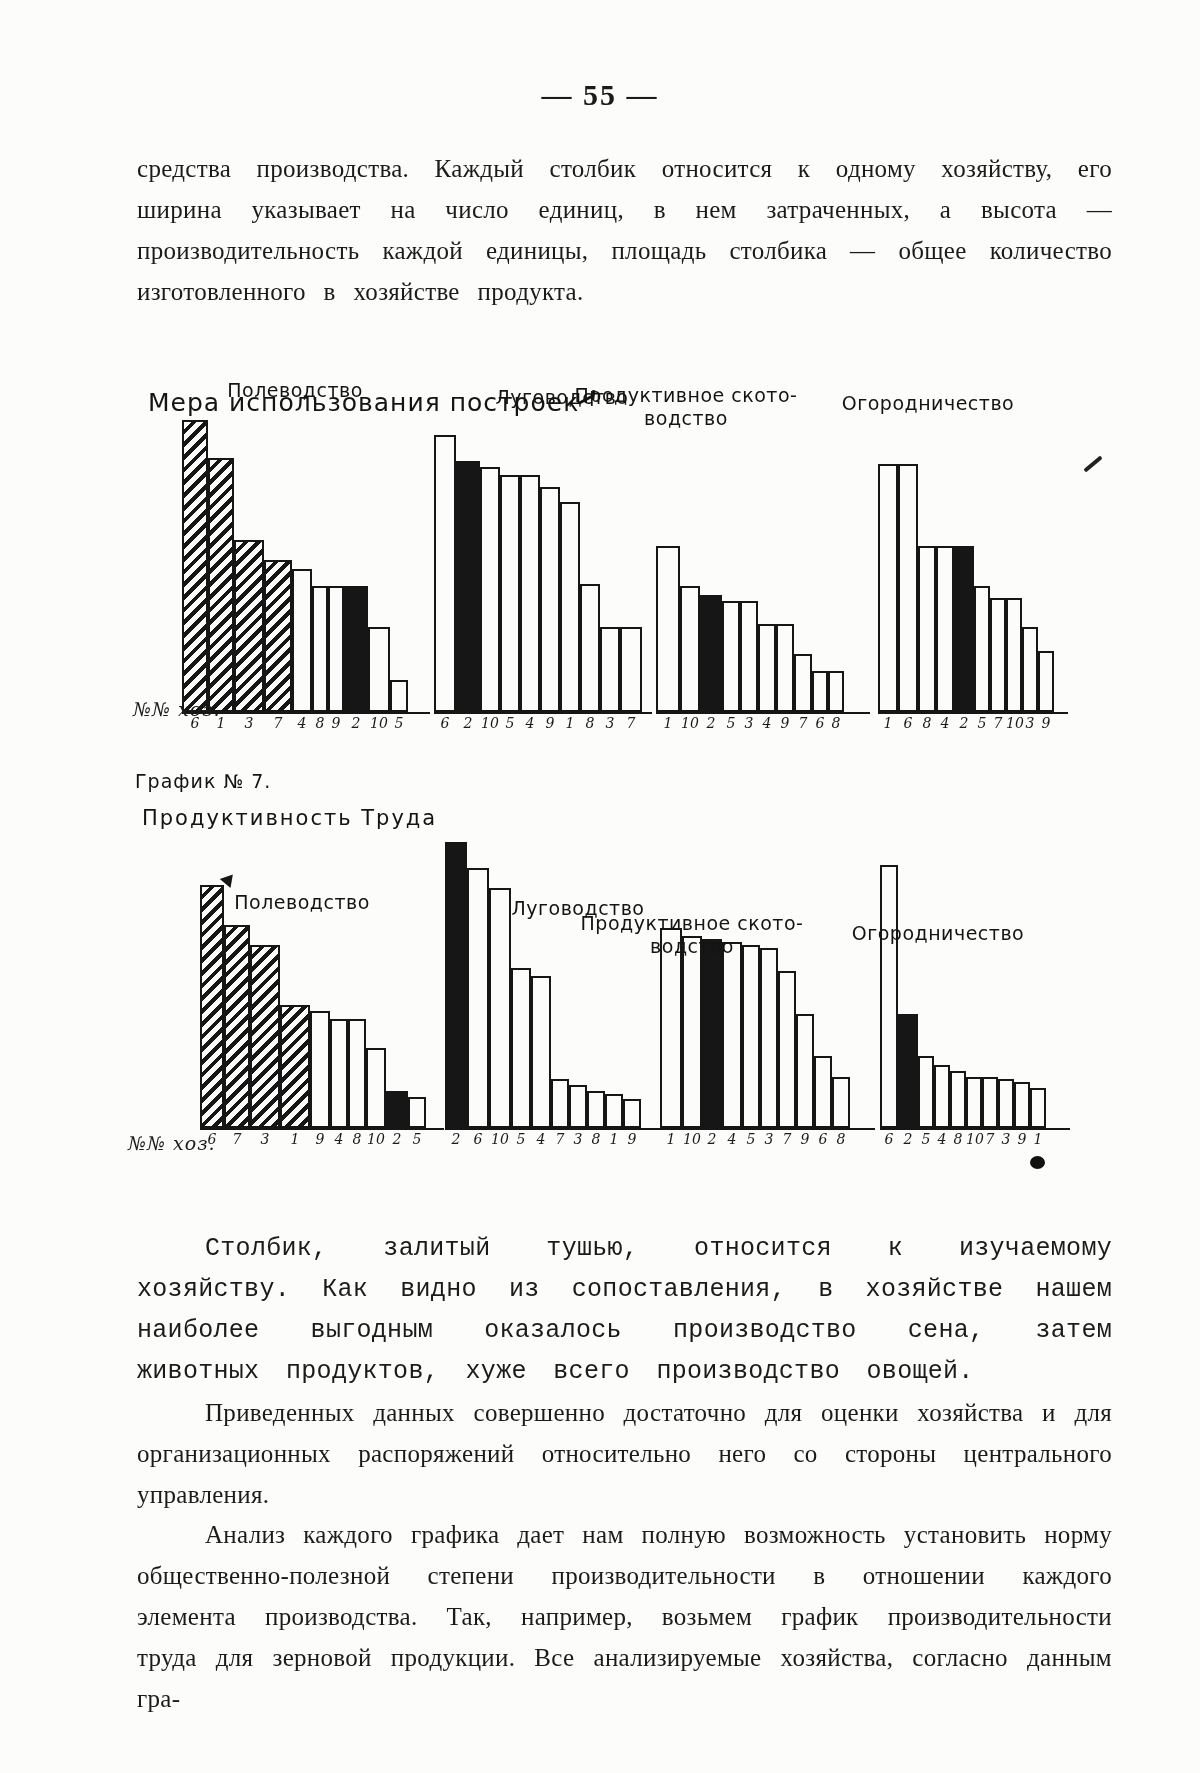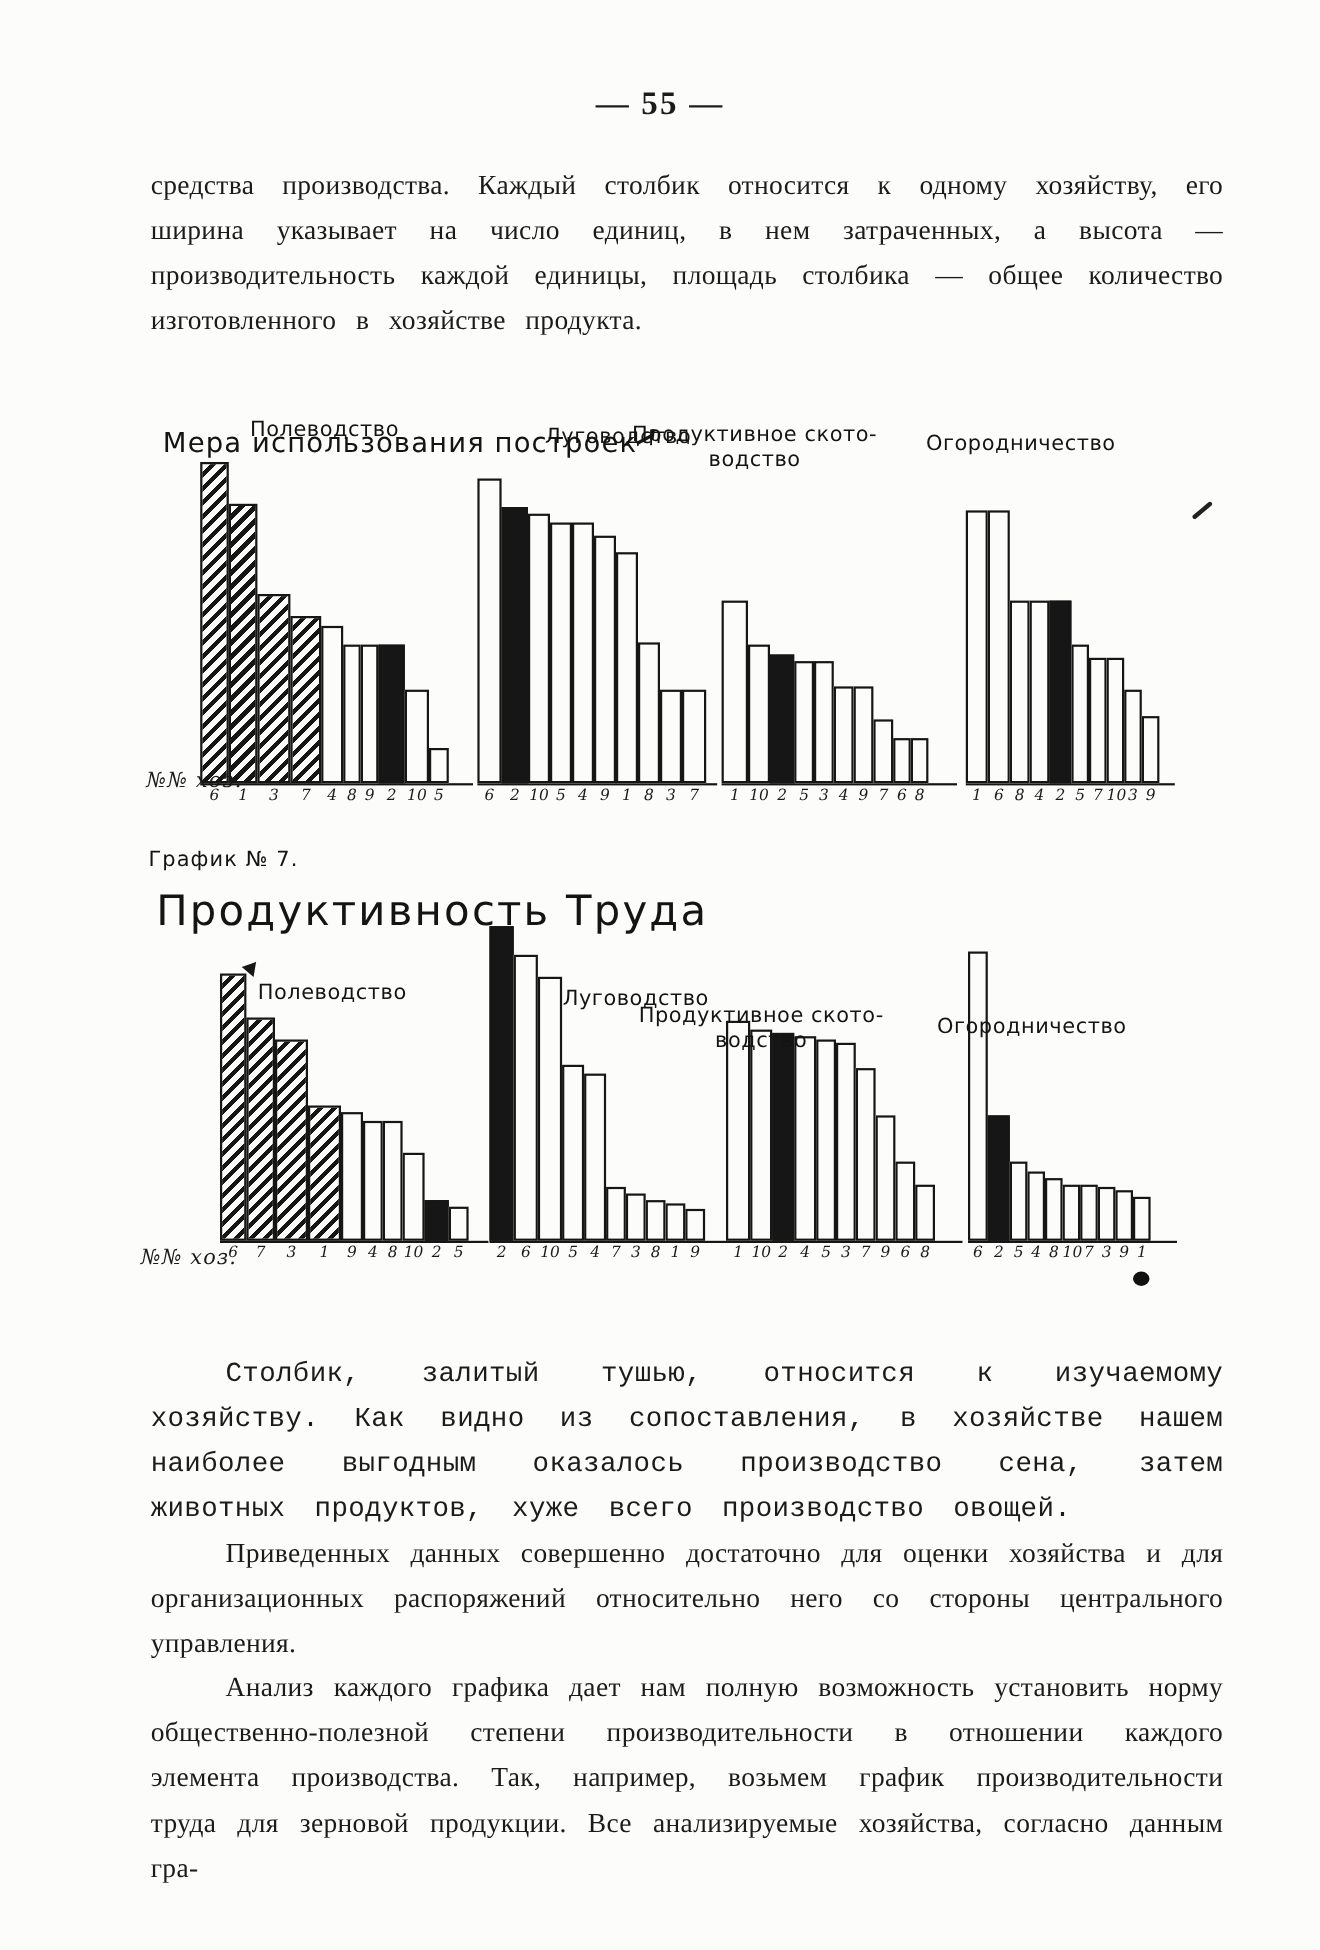--- a/index.html
+++ b/index.html
@@ -20,21 +20,21 @@
   .para.indent{ text-indent:68px; }
   #p1{ top:148px; }
   #p2{ top:1228px;font-family:Liberation Mono, monospace; }
   #p3{ top:1392px; }
   #p4{ top:1514px; }
 
   
   .hand{ font-family:"DejaVu Sans", sans-serif; color:#141414; }
   .chart-title1{ position:absolute; left:148px; top:388px; font-size:25px; letter-spacing:1px; }
   .graph-label{ position:absolute; left:135px; top:770px; font-size:19px; letter-spacing:1px; }
-  .chart-title2{ position:absolute; left:142px; top:806px; font-size:38px; letter-spacing:2px; }
+  .chart-title2{ position:absolute; left:142px; top:806px; font-size:21px; letter-spacing:2px; }
   .panel-label{ position:absolute; transform:translateX(-50%); font-size:19px;
     letter-spacing:0.5px; white-space:pre-line; text-align:center; line-height:23px; }
   .axis-caption{ position:absolute; font-style:italic; font-size:19px;
     font-family:"DejaVu Serif", serif; letter-spacing:1px; }
 
   .panel{ position:absolute; border-bottom:2px solid #161616; }
   .bars{ position:absolute; left:0; bottom:0; width:100%; height:100%;
     display:flex; align-items:flex-end; }
   .bar{ box-sizing:border-box; flex:0 0 auto; }
   .bar.white{ background:#fcfcfa; border:2px solid #161616; }

